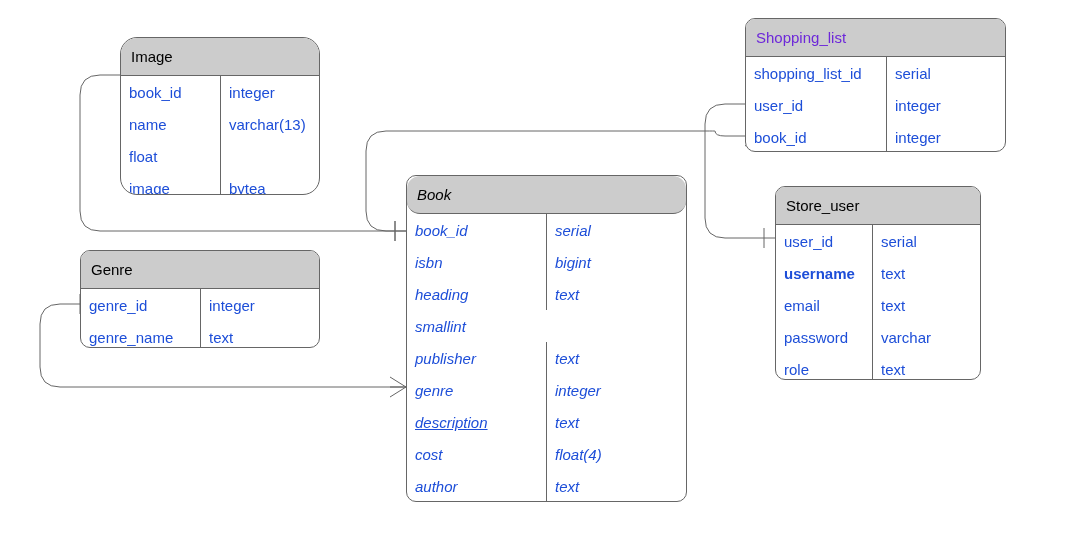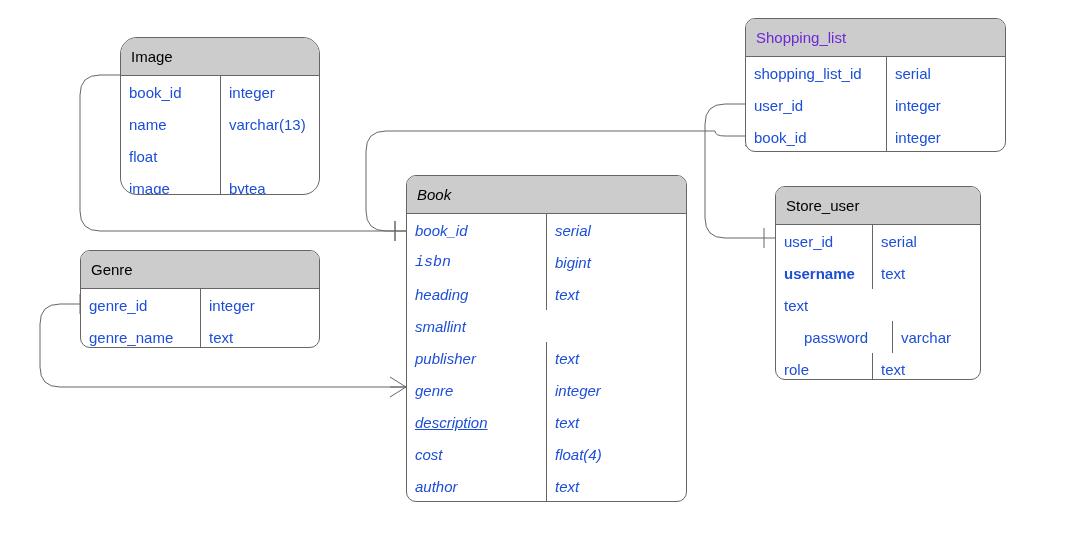--- a/index.html
+++ b/index.html
@@ -63,20 +63,21 @@
     display: flex;
     align-items: center;
     padding-left: 8px;
     flex: 1 1 auto;
     overflow: hidden;
     white-space: nowrap;
   }
   .entity.italic .entity-title,
   .entity.italic .attr-row {
     font-style: italic;
+    border-radius: 13px;
   }
 </style>
 </head>
 <body>
 
 <div id="canvas">
 
   <svg id="edges" viewBox="0 0 1070 543" xmlns="http://www.w3.org/2000/svg">
       <g>
         <path d="M 120 75 L 100 75 Q 80 75 80 95 L 80 211 Q 80 231 100 231 L 406 231" fill="none" stroke="#666666" stroke-width="1"></path>
@@ -138,21 +139,21 @@
           <div class="attr-type">text</div>
         </div>
       </div>
       <div class="entity italic" style="left: 406px; top: 175px; width: 281px; height: 327px; border-color: rgb(102, 102, 102);">
         <div class="entity-title" style="background: rgb(204, 204, 204); border-bottom-color: rgb(102, 102, 102); color: rgb(0, 0, 0);">Book</div>
         <div class="attr-row">
           <div class="attr-name" style="width: 140px; border-right-color: rgb(102, 102, 102);">book_id</div>
           <div class="attr-type">serial</div>
         </div>
         <div class="attr-row">
-          <div class="attr-name" style="width: 140px; border-right-color: rgb(102, 102, 102); font-family: Liberation Mono, monospace;">isbn</div>
+          <div class="attr-name" style="width: 140px; border-right-color: rgb(102, 102, 102);">isbn</div>
           <div class="attr-type">bigint</div>
         </div>
         <div class="attr-row">
           <div class="attr-name" style="width: 140px; border-right-color: rgb(102, 102, 102);">heading</div>
           <div class="attr-type">text</div>
         </div>
         <div class="attr-row">
           <div class="attr-type">smallint</div>
         </div>
         <div class="attr-row">
@@ -195,24 +196,25 @@
         <div class="entity-title" style="background: rgb(204, 204, 204); border-bottom-color: rgb(102, 102, 102); color: rgb(0, 0, 0);">Store_user</div>
         <div class="attr-row">
           <div class="attr-name" style="width: 97px; border-right-color: rgb(102, 102, 102);">user_id</div>
           <div class="attr-type">serial</div>
         </div>
         <div class="attr-row">
           <div class="attr-name" style="width: 97px; border-right-color: rgb(102, 102, 102); font-weight: bold;">username</div>
           <div class="attr-type">text</div>
         </div>
         <div class="attr-row">
-          <div class="attr-type">text</div>
-        </div>
-        <div class="attr-row">
-          <div class="attr-name" style="width: 97px; border-right-color: rgb(102, 102, 102); margin-left: 20px;">password</div>
+          <div class="attr-name" style="width: 97px; border-right-color: rgb(102, 102, 102);">email</div>
+          <div class="attr-type">text</div>
+        </div>
+        <div class="attr-row">
+          <div class="attr-name" style="width: 97px; border-right-color: rgb(102, 102, 102);">password</div>
           <div class="attr-type">varchar</div>
         </div>
         <div class="attr-row">
           <div class="attr-name" style="width: 97px; border-right-color: rgb(102, 102, 102);">role</div>
           <div class="attr-type">text</div>
         </div>
       </div>
     </div>
 
 </div>

